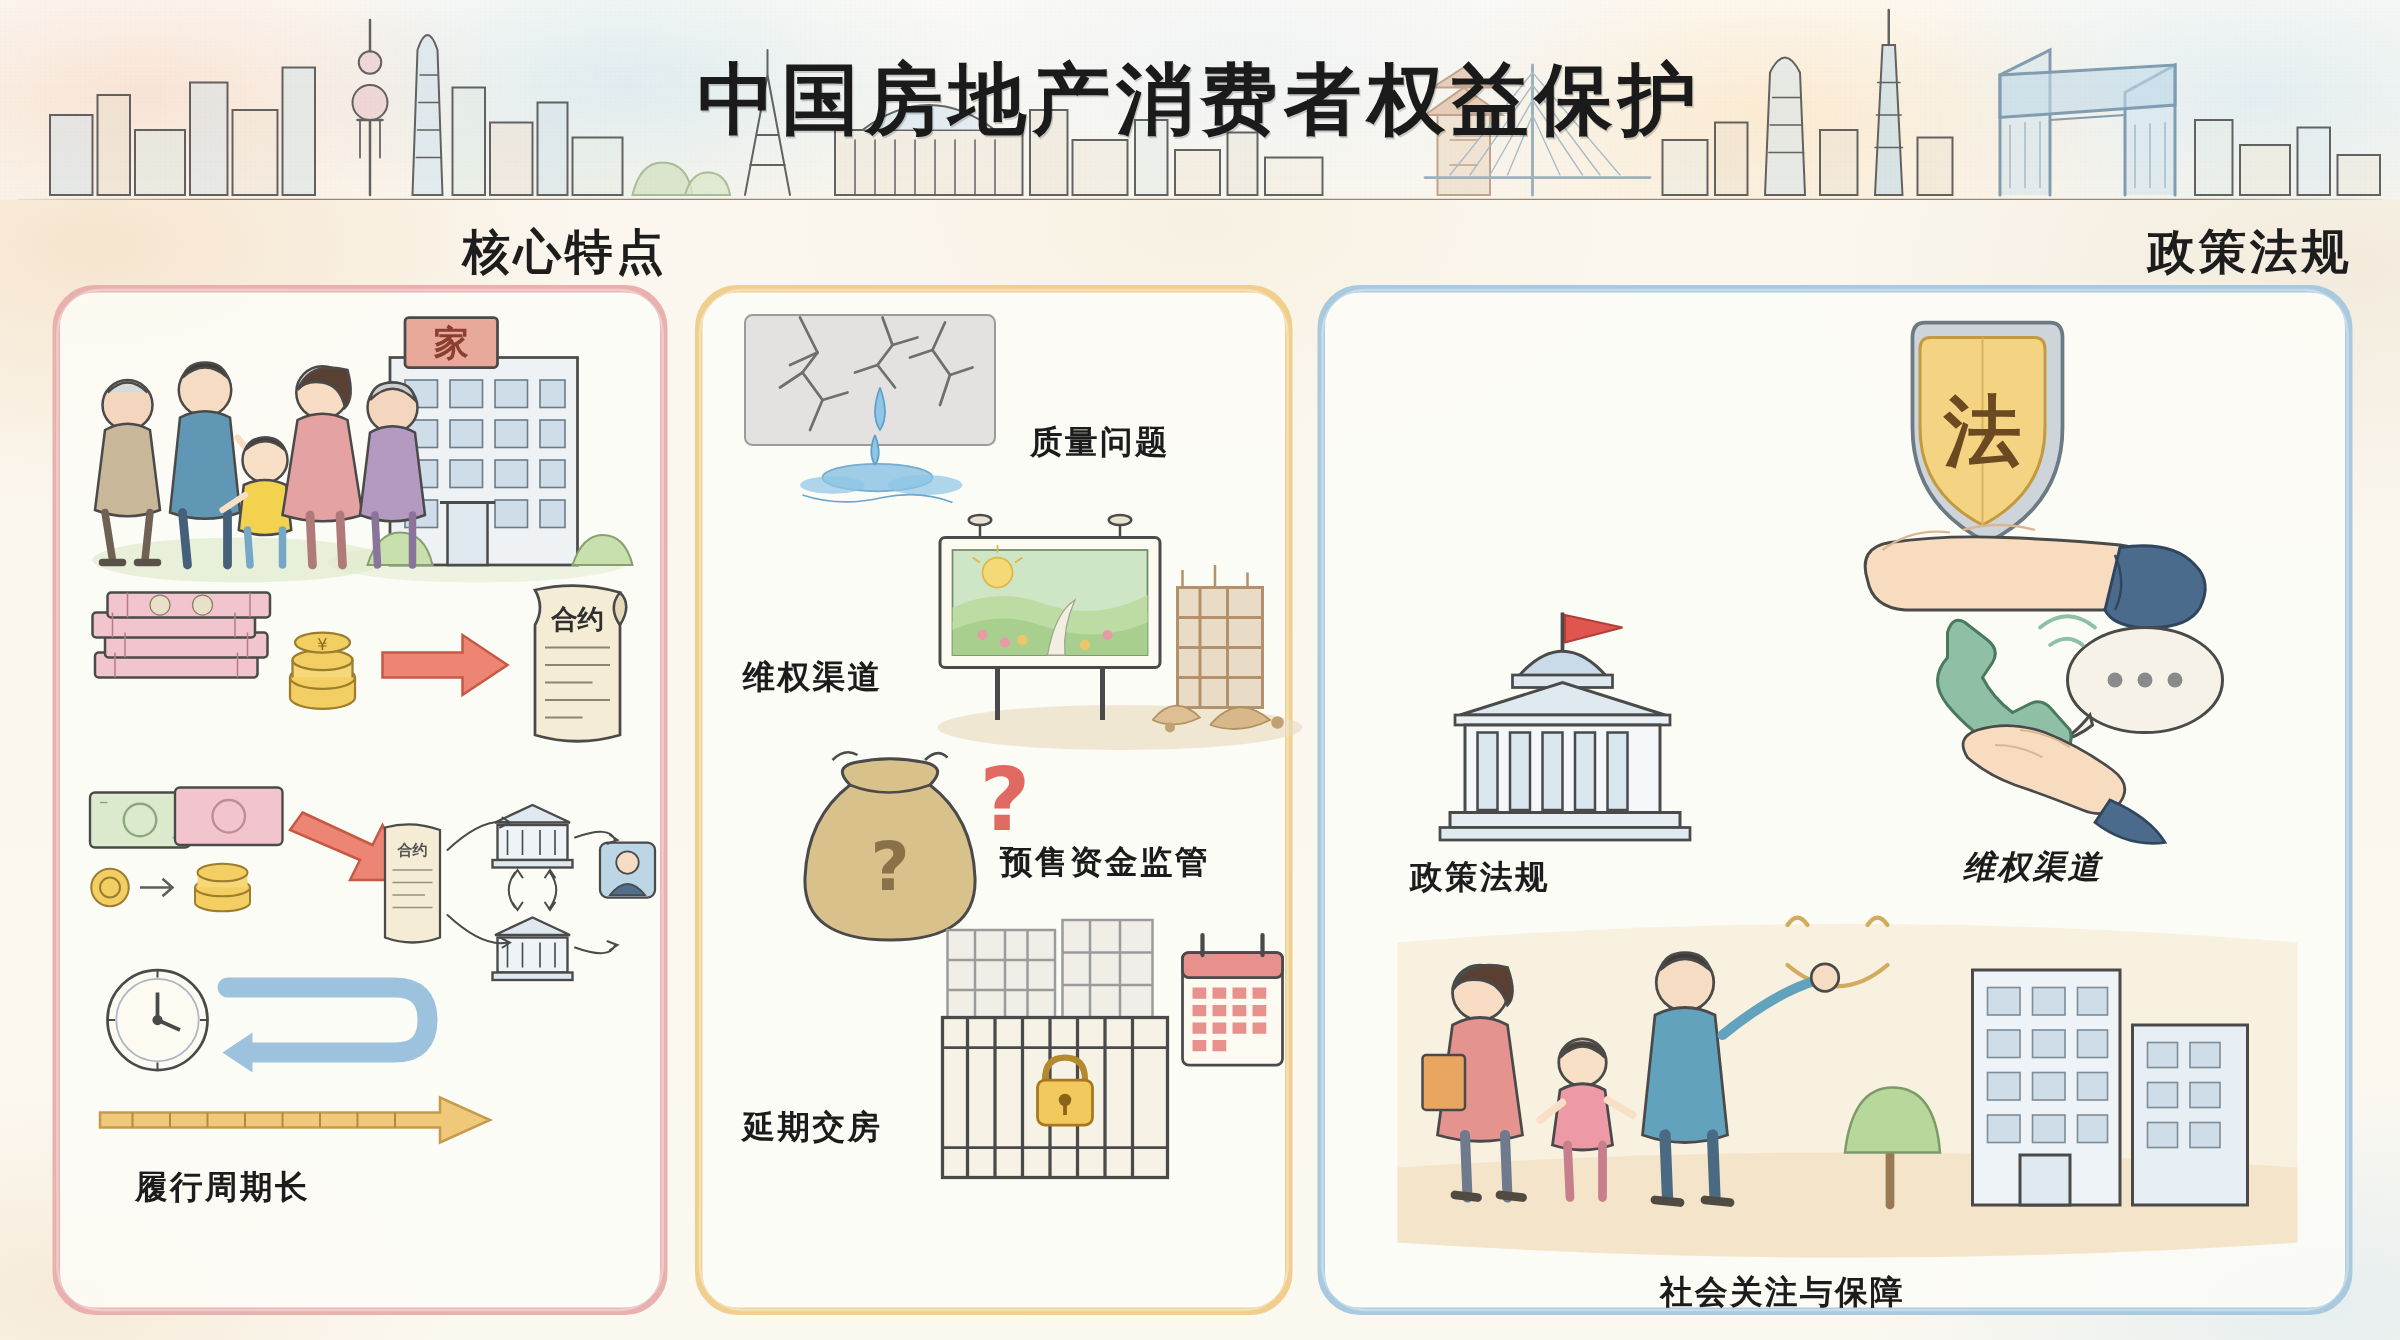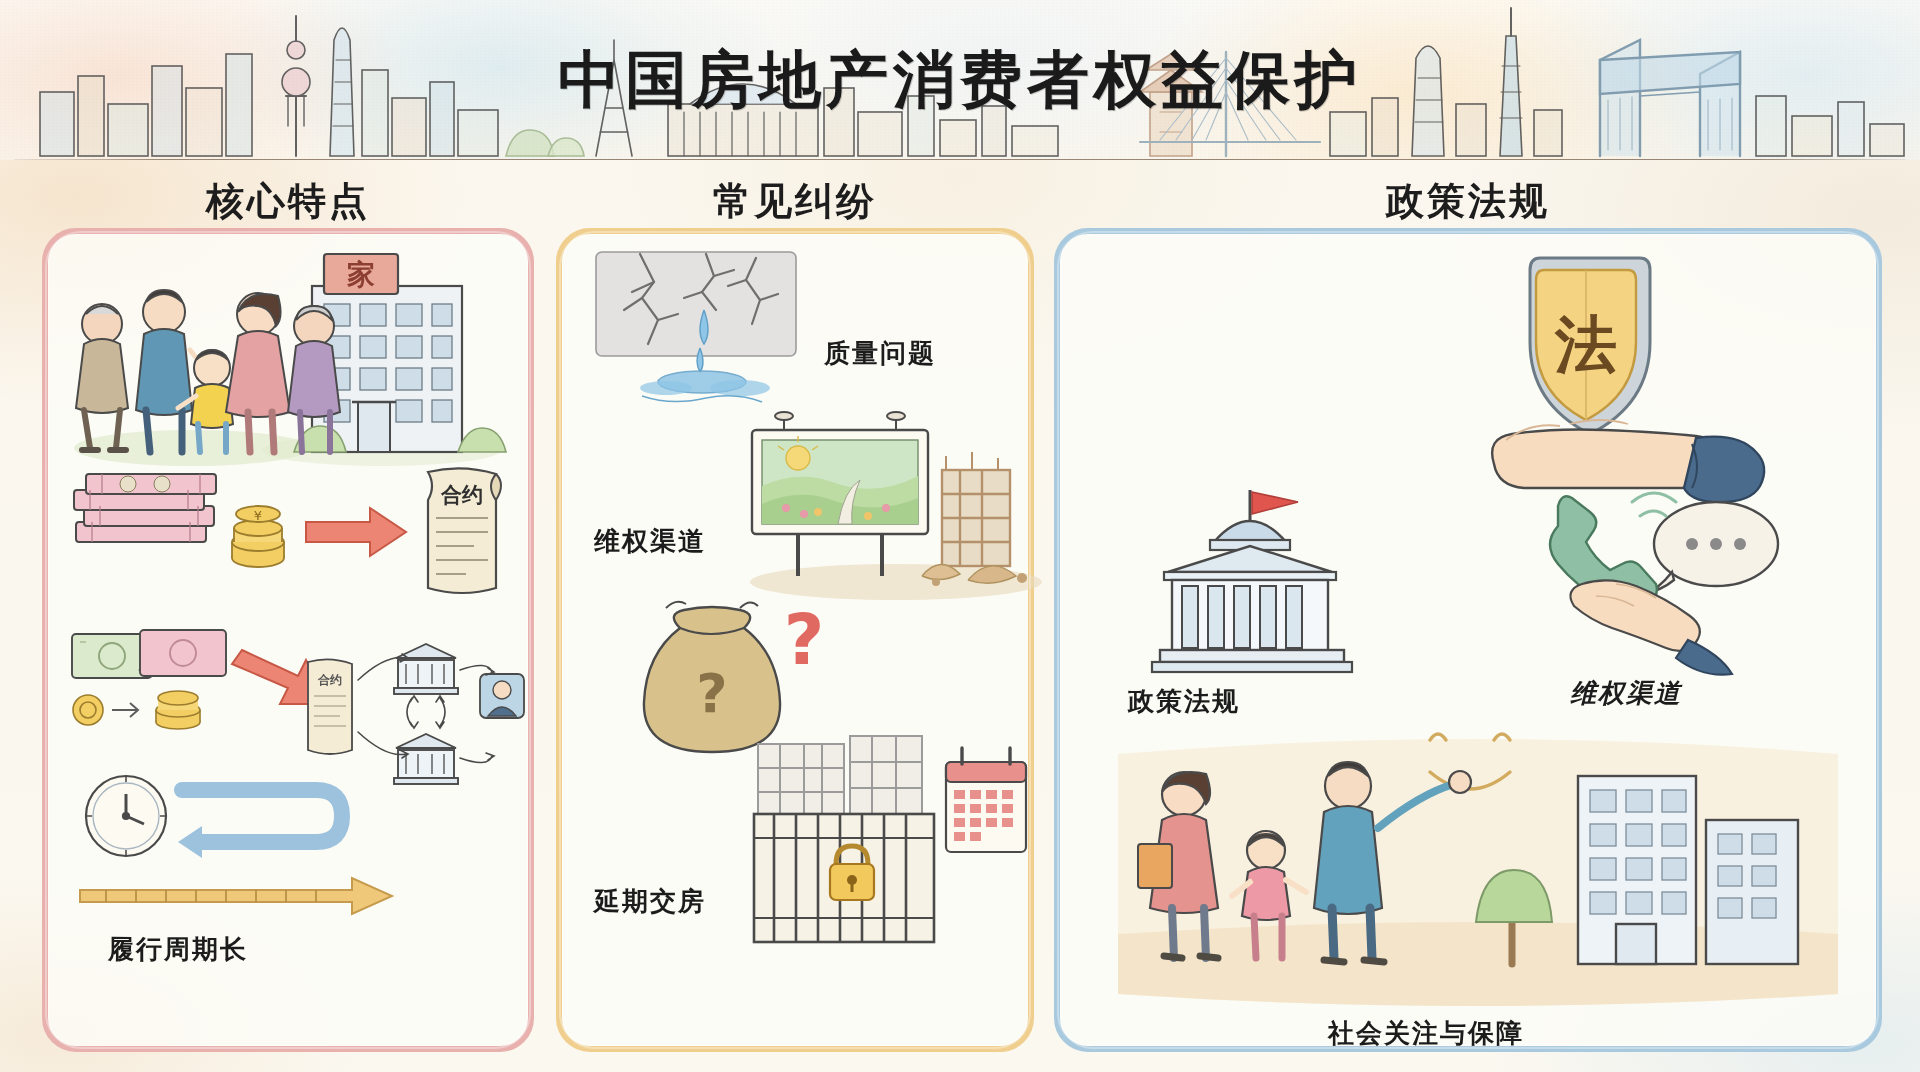--- a/index.html
+++ b/index.html
@@ -68,21 +68,21 @@
       radial-gradient(ellipse 620px 320px at 98% 6%, rgba(236,226,206,.55), rgba(236,226,206,0) 72%),
       radial-gradient(ellipse 420px 220px at 3% 96%, rgba(243,226,202,.6), rgba(243,226,202,0) 72%),
       radial-gradient(ellipse 520px 240px at 97% 97%, rgba(206,227,238,.45), rgba(206,227,238,0) 72%),
       linear-gradient(#fbf7ef, #fbf8f0);
   }
 
   
   .column { position: absolute; top: 10px; height: 890px; }
   .col-head {
     position: absolute; left: 0; right: 0; top: 6px;
-    text-align: center;
+    text-align: right;
     font-family: "DejaVu Sans", "Liberation Sans", sans-serif;
     font-size: 38px; font-weight: 700; letter-spacing: 3px;
     color: #1d1d1d;
     z-index: 4;
   }
   .panel {
     position: absolute; left: 0; right: 0; top: 58px; bottom: 8px;
     background: rgba(253,252,248,.80);
     border-radius: 34px;
     border: 6px solid #dda9a6;
@@ -413,21 +413,20 @@
                        M160 126 L160 138 M190 126 L190 138 M220 126 L220 138 M250 126 L250 138"></path>
             </g>
           </g>
         </svg>
 
         <div class="lbl" style="left:60px; top:698px;">履行周期长</div>
       </div>
     </div>
 
     <div class="column" id="col-mid">
-      <div class="col-head">常见纠纷</div>
       <div class="panel">
 
         <svg class="ill" style="left:24px; top:14px;" width="230" height="160">
           <rect x="10" y="4" width="200" height="104" rx="6" fill="#e4e2e0" stroke="#9b9b9b" stroke-width="1.6"></rect>
           <g stroke="#6f6f6f" stroke-width="2.2" fill="none" stroke-linecap="round">
             <path d="M54 6 L68 34 L56 50 L72 72 L62 96"></path>
             <path d="M68 34 L46 44 M72 72 L92 66 M56 50 L38 62"></path>
             <path d="M120 6 L128 28 L116 44 L130 62"></path>
             <path d="M128 28 L148 22 M116 44 L98 50"></path>
             <path d="M170 10 L160 32 L174 52 L166 76"></path>
@@ -497,20 +496,21 @@
         </svg>
 
         <svg class="ill" style="left:52px; top:360px;" width="230" height="180">
           <path d="M66 34 q-14 -14 4 -18 q28 -6 56 0 q18 4 4 18 q34 26 36 74 q2 50 -68 50 q-70 0 -68 -50 q2 -48 36 -74 z" fill="#d9c18c" stroke="#4a4a4a" stroke-width="2.4"></path>
           <path d="M66 34 q30 12 64 0" fill="none" stroke="#4a4a4a" stroke-width="2"></path>
           <path d="M52 14 q10 -10 20 -4 M126 14 q10 -10 18 -2" fill="none" stroke="#4a4a4a" stroke-width="2"></path>
           <text x="98" y="118" text-anchor="middle" font-family="'DejaVu Sans',sans-serif" font-size="54" font-weight="700" fill="#8a7248">?</text>
           <text x="190" y="70" text-anchor="middle" font-family="'DejaVu Sans',sans-serif" font-size="70" font-weight="700" fill="#e06a62">?</text>
         </svg>
 
+        <div class="lbl" style="left:238px; top:438px;">预售资金监管</div>
 
         <div class="lbl" style="left:32px; top:650px;">延期交房</div>
 
         <svg class="ill" style="left:188px; top:500px;" width="280" height="230">
 
           <g stroke="#9b9b9b" stroke-width="2" fill="#f1eee7">
             <rect x="8" y="10" width="86" height="70"></rect>
             <rect x="100" y="2" width="72" height="78"></rect>
             <path d="M8 34 L94 34 M8 58 L94 58 M30 10 L30 80 M54 10 L54 80 M72 10 L72 80
                      M100 28 L172 28 M100 54 L172 54 M122 2 L122 80 M146 2 L146 80"></path>

